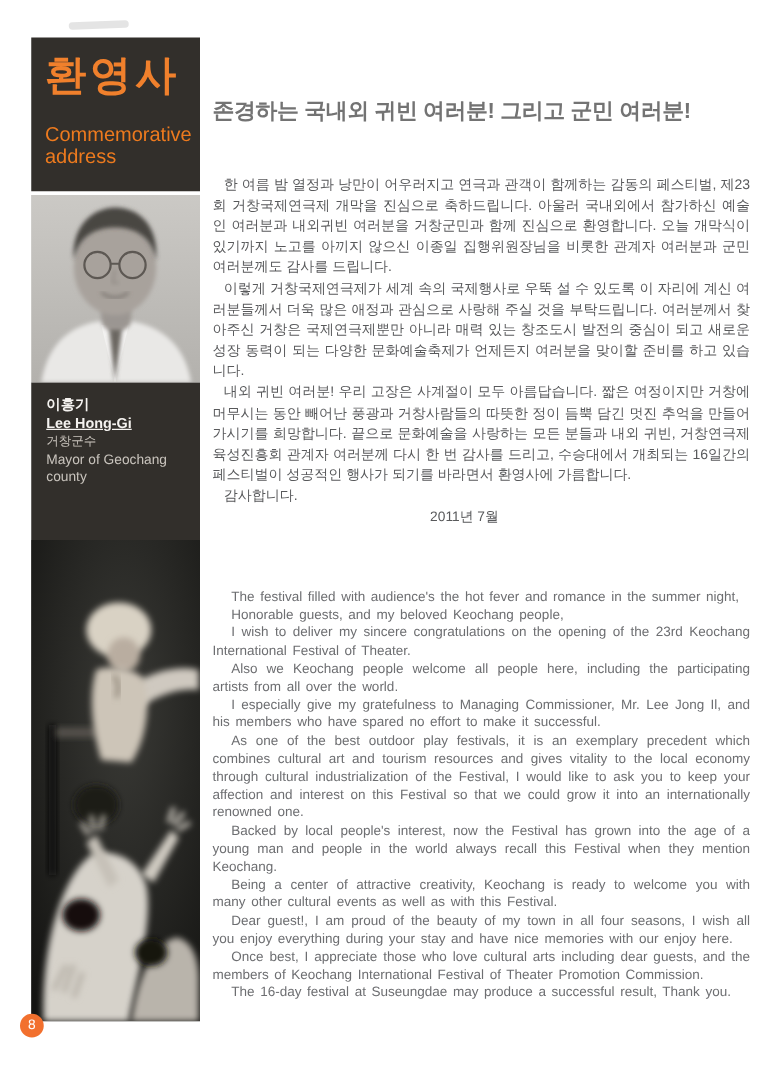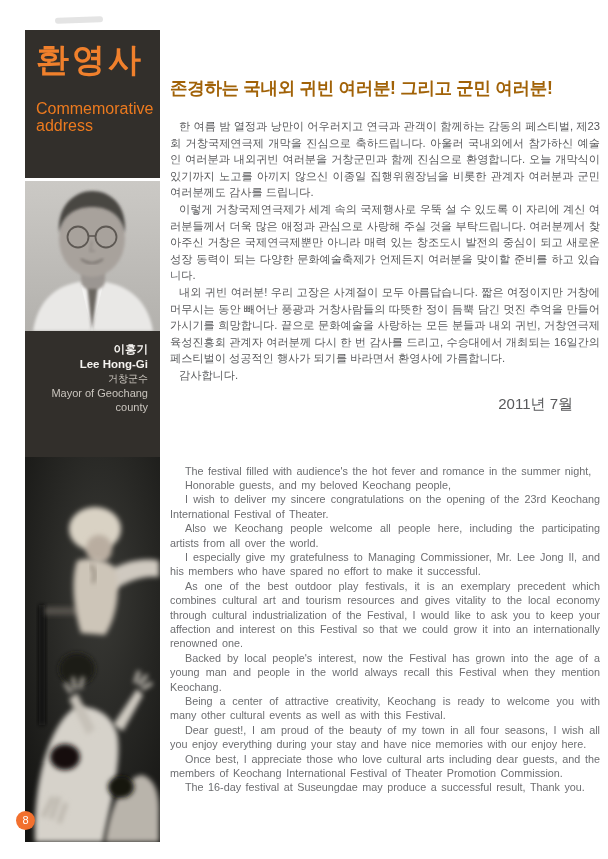--- a/index.html
+++ b/index.html
@@ -22,21 +22,21 @@
     opacity: .7;
   }
   
   .sidebar {
     position: absolute;
     left: 25px; top: 30px;
     width: 135px;
   }
   .sidebar-header {
     background: #322f2b;
-    height: 148px;
+    height: 123px;
     padding: 8px 11px 0 11px;
   }
   .sidebar-title-ko {
     color: #f0802c;
     font-size: 33px;
     font-weight: bold;
     letter-spacing: 3px;
     line-height: 44px;
   }
   .sidebar-title-en {
@@ -50,24 +50,23 @@
     margin-top: 3px;
     height: 150px;
     background: #c8c6c2;
     overflow: hidden;
   }
   .caption-block {
     background: #322f2b;
     height: 126px;
     padding: 11px 12px;
     margin-top: 0px;
-    text-align: right;
   }
   .caption-name-ko { color: #f5f3f0; font-size: 11.5px; font-weight: bold; line-height: 15px; }
-  .caption-name-en { color: #f5f3f0; font-size: 11.5px; font-weight: bold; line-height: 15px; }
+  .caption-name-en { color: #f5f3f0; font-size: 11.5px; font-weight: bold; line-height: 15px; text-decoration: underline; }
   .caption-role-ko { color: #c9c4bd; font-size: 10px; line-height: 14px; }
   .caption-role-en { color: #c9c4bd; font-size: 11px; line-height: 14px; }
   .performance-photo {
     height: 385px;
     background: #181815;
     overflow: hidden;
   }
   .page-badge {
     position: absolute;
     left: 16px; top: 811px;
@@ -80,39 +79,38 @@
     text-align: center;
   }
   
   .main-col {
     position: absolute;
     left: 170px; top: 0;
     width: 430px;
   }
   .main-title {
     margin-top: 76px;
-    color: #a16207;
+    color: #737373;
     font-size: 17.5px;
     font-weight: bold;
     letter-spacing: -0.3px;
   }
   .korean-body {
-    margin-top: 18px;
+    margin-top: 40px;
     color: #58595b;
     font-size: 11.2px;
     line-height: 16.6px;
     text-align: justify;
   }
   .korean-body p { text-indent: 9px; }
   .date-ko {
-    margin-top: 11px;
     padding-right: 27px;
-    text-align: right;
+    text-align: center;
     color: #58595b;
-    font-size: 15px;
+    font-size: 11px;
   }
   .english-body {
     margin-top: 50px;
     color: #6d6e71;
     font-size: 10.8px;
     line-height: 14.4px;
     text-align: justify;
     word-spacing: 1.5px;
   }
   .english-body p { text-indent: 15px; }

